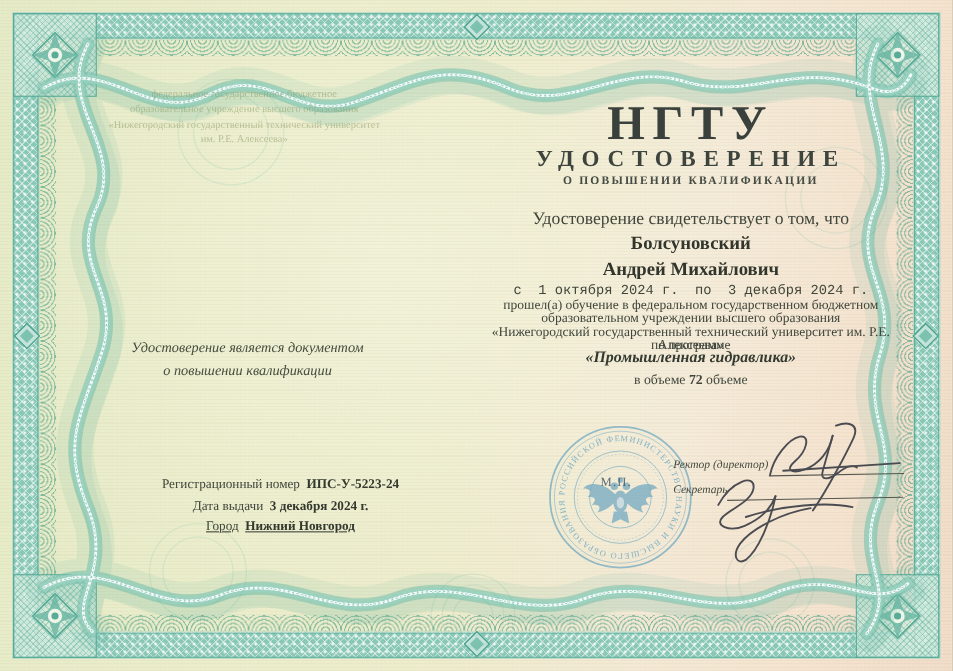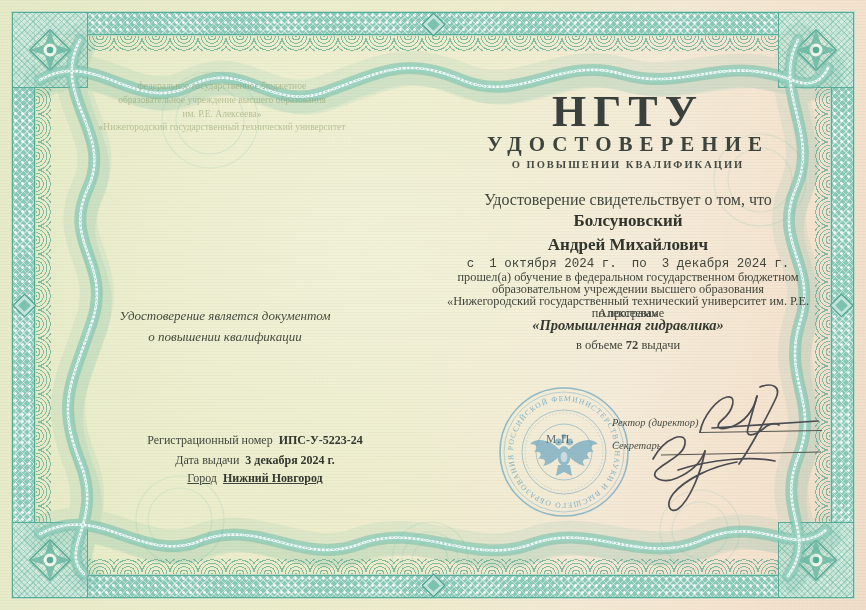--- a/index.html
+++ b/index.html
@@ -196,41 +196,41 @@
           <circle cx="210" cy="120" r="34"></circle>
       </g>
     </g>
   </svg>
 
   <div class="content">
 
     <div class="abs ghost">
       <div>федеральное государственное бюджетное</div>
       <div>образовательное учреждение высшего образования</div>
+      <div>«Нижегородский государственный технический университет</div>
       <div>им. Р.Е. Алексеева»</div>
-      <div>«Нижегородский государственный технический университет</div>
     </div>
 
     <div class="abs center logo">НГТУ</div>
     <div class="abs center title">УДОСТОВЕРЕНИЕ</div>
     <div class="abs center subtitle">О ПОВЫШЕНИИ КВАЛИФИКАЦИИ</div>
 
     <div class="abs center statement">Удостоверение свидетельствует о том, что</div>
     <div class="abs center lastname">Болсуновский</div>
     <div class="abs center firstname">Андрей Михайлович</div>
     <div class="abs center period">с  1 октября 2024 г.  по  3 декабря 2024 г.</div>
     <div class="abs center bodyline b1">прошел(а) обучение в федеральном государственном бюджетном</div>
     <div class="abs center bodyline b2">образовательном учреждении высшего образования</div>
     <div class="abs center bodyline b3">«Нижегородский государственный технический университет им. Р.Е. Алексеева»</div>
     <div class="abs center bodyline b4">по программе</div>
     <div class="abs center program">«Промышленная гидравлика»</div>
     <div class="abs center volume">
       <span>в объеме</span>
       <b>72</b>
-      <span>выдачи</span>
+      <span>объеме</span>
     </div>
 
     <div class="abs center sidenote">
       <div>Удостоверение является документом</div>
       <div>о повышении квалификации</div>
     </div>
 
     <div class="abs center reg r1">
       <span class="lab">Регистрационный номер</span><span class="val">ИПС-У-5223-24</span>
     </div>

